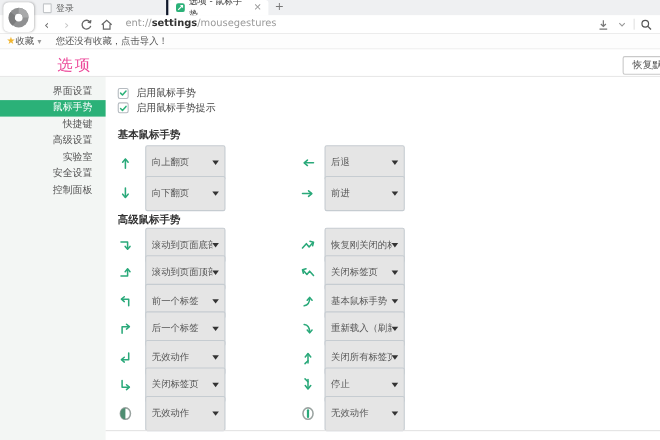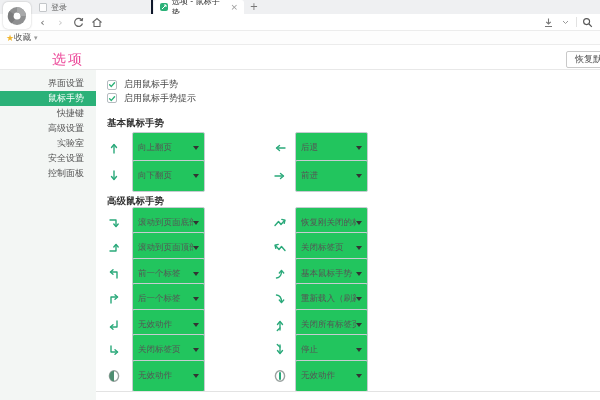--- a/index.html
+++ b/index.html
@@ -59,21 +59,21 @@
   .sec-rows.basic .g-row { height:28px; }
   .sec-rows.adv { margin-top:3px; }
   .sec-rows.adv .g-row { height:25.5px; }
   .g-row { display:flex; align-items:center; }
   .g-cell { display:flex; align-items:center; }
   .g-cell.left { width:166px; }
   .g-cell.left .gi { margin-right:11px; }
   .g-cell.right .gi { margin-right:8px; }
   .gi { width:14px; height:14px; color:#2aa97a; }
   .gi svg { width:14px; height:14px; stroke:currentColor; fill:none; stroke-width:1.4; stroke-linecap:round; stroke-linejoin:round; }
-  .dd { width:73px; height:32px; border:1px solid #c6ccd1; border-radius:2px; background:#22c55e; display:flex; align-items:center; padding:0 5px; color:#555; font-size:8.5px;font-family:Liberation Serif, serif; }
+  .dd { width:73px; height:32px; border:1px solid #c6ccd1; border-radius:2px; background:#e5e5e5; display:flex; align-items:center; padding:0 5px; color:#555; font-size:8.5px;font-family:Liberation Serif, serif; }
   .dd-t { flex:1; overflow:hidden; white-space:nowrap; }
   .caret { width:0; height:0; border-left:3px solid transparent; border-right:3px solid transparent; border-top:4px solid #333; }
 
   .mini-svg { display:block; }
 </style>
 </head>
 <body>
 
 <div class="tabstrip">
   <div class="tab inactive">
@@ -110,20 +110,23 @@
           <path d="M9 3.2 A4 4 0 1 0 9.5 6.5" stroke="#666" fill="none" stroke-width="1.2"></path>
           <path d="M9.6 1.2 L9.2 3.6 L6.8 3.2" stroke="#666" fill="none" stroke-width="1.2"></path>
         </svg>
     </span>
     <span class="nav-ic">
       <svg class="mini-svg" width="12" height="11" viewBox="0 0 12 11">
           <path d="M1.5 5.5 L6 1.5 L10.5 5.5 M3 5 V9.5 H9 V5" stroke="#666" fill="none" stroke-width="1.1"></path>
         </svg>
     </span>
   </div>
+  <div class="address">
+    <span>ent://</span><b>settings</b><span>/mousegestures</span>
+  </div>
   <div class="nav-right">
     <span class="nav-ic">
       <svg class="mini-svg" width="11" height="11" viewBox="0 0 11 11">
           <path d="M5.5 1.5 V6.5 M3.2 4.8 L5.5 7 L7.8 4.8 M2 9.5 H9" stroke="#777" fill="none" stroke-width="1.1"></path>
         </svg>
     </span>
     <span class="nav-ic">
       <svg class="mini-svg" width="7" height="5" viewBox="0 0 7 5">
           <path d="M1 1 L3.5 3.5 L6 1" stroke="#999" fill="none" stroke-width="1"></path>
         </svg>
@@ -135,20 +138,21 @@
           <path d="M7 7 L9.8 9.8" stroke="#555" stroke-width="1.2"></path>
         </svg>
     </span>
   </div>
 </div>
 
 <div class="bookbar">
   <span class="star">★</span>
   <span>收藏</span>
   <span class="chev">▾</span>
+  <span class="book-hint">您还没有收藏，点击导入！</span>
 </div>
 
 <div class="page">
   <div class="page-title">选项</div>
   <button class="restore-btn">恢复默认设置</button>
   <div class="hdiv"></div>
 
   <div class="sidebar">
       <div class="sb-item">界面设置</div>
       <div class="sb-item active">鼠标手势</div>

